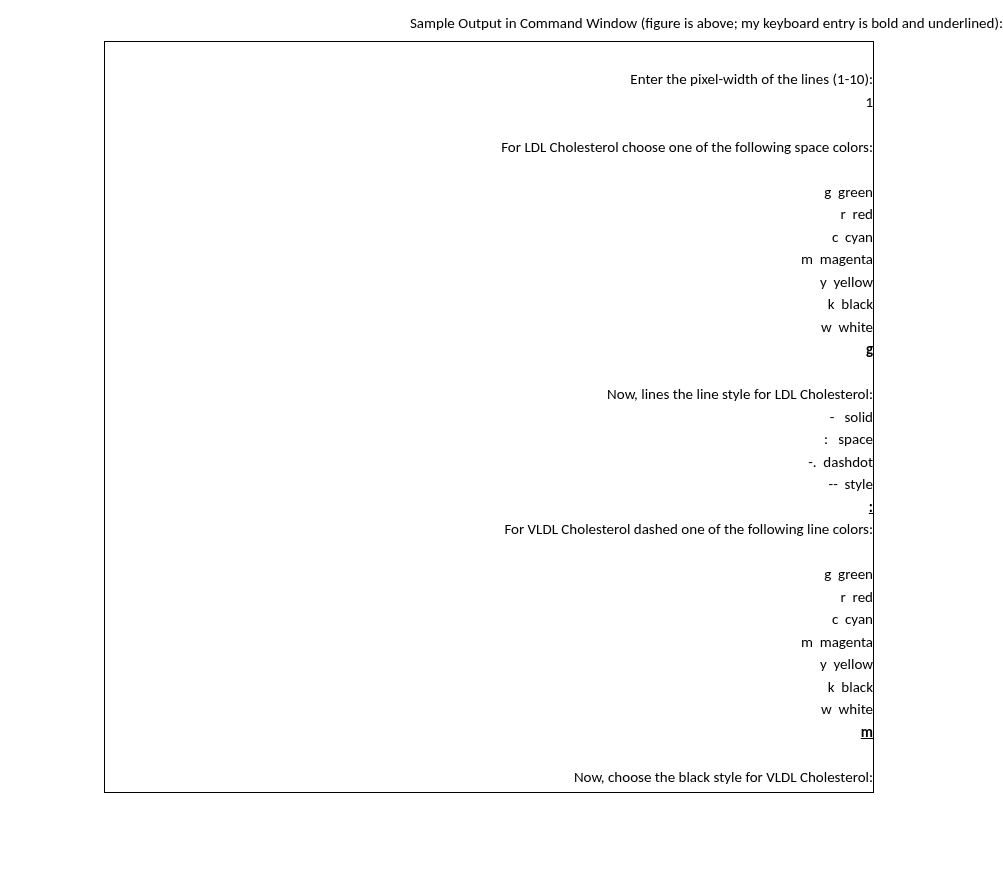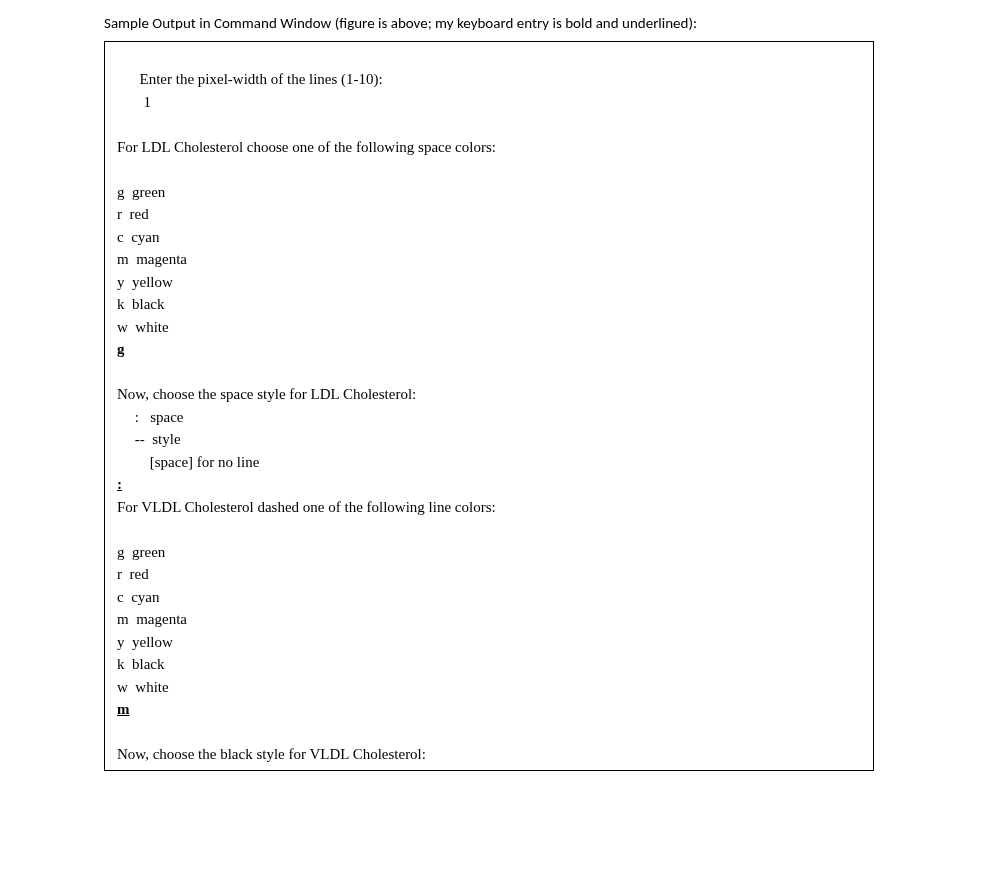--- a/index.html
+++ b/index.html
@@ -8,33 +8,33 @@
       background: #fff;
       font-family: Calibri, "Segoe UI", Arial, sans-serif;
       font-size: 15px;
       color: #000;
       line-height: 1.5;
     }
     .page {
       width: 1003px;
       box-sizing: border-box;
       padding: 12px 0 0 104px;
+      text-align: right;
     }
     .caption {
       margin: 0 0 6px 0;
     }
     .terminal {
       border: 1px solid #000;
       width: 770px;
       box-sizing: border-box;
       padding: 4px 0 4px 12px;
     }
     .line {
       white-space: pre;
-      font-family: Liberation Serif, serif;
     }
     .input {
       font-weight: bold;
       text-decoration: underline;
     }
     .blank {
       height: 1.5em;
     }
     .indent1 { padding-left: 14px; }
     .inline-prompt { display: inline; }
@@ -62,24 +62,25 @@
     <div class="line">c  cyan</div>
     <div class="line">m  magenta</div>
     <div class="line">y  yellow</div>
     <div class="line">k  black</div>
     <div class="line">w  white</div>
 
     <div class="line"><span class="input">g</span></div>
 
     <div class="blank"></div>
 
-    <div class="line">Now, choose the space style for LDL Cholesterol:</div>
+    <div class="line">Now, lines the line style for LDL Cholesterol:</div>
+    <div class="line indent1"> -   solid</div>
     <div class="line indent1"> :   space</div>
+    <div class="line indent1"> -.  dashdot</div>
     <div class="line indent1"> --  style</div>
-    <div class="line indent1">     [space] for no line</div>
 
     <div class="line"><span class="input">:</span></div>
 
     <div class="line">For VLDL Cholesterol dashed one of the following line colors:</div>
 
     <div class="blank"></div>
 
     <div class="line">g  green</div>
     <div class="line">r  red</div>
     <div class="line">c  cyan</div>

